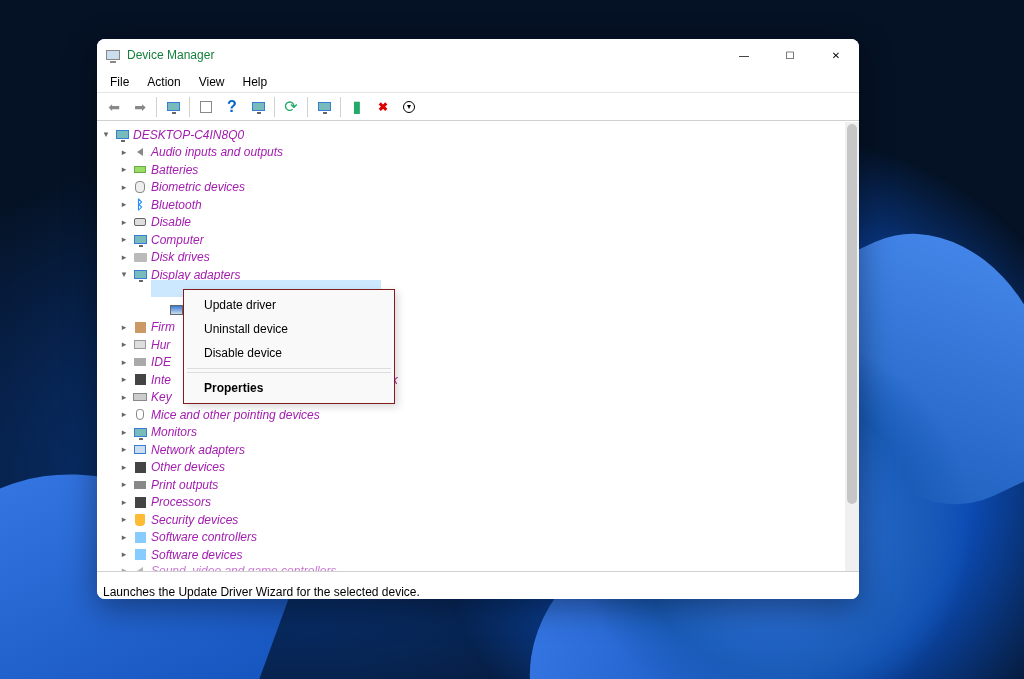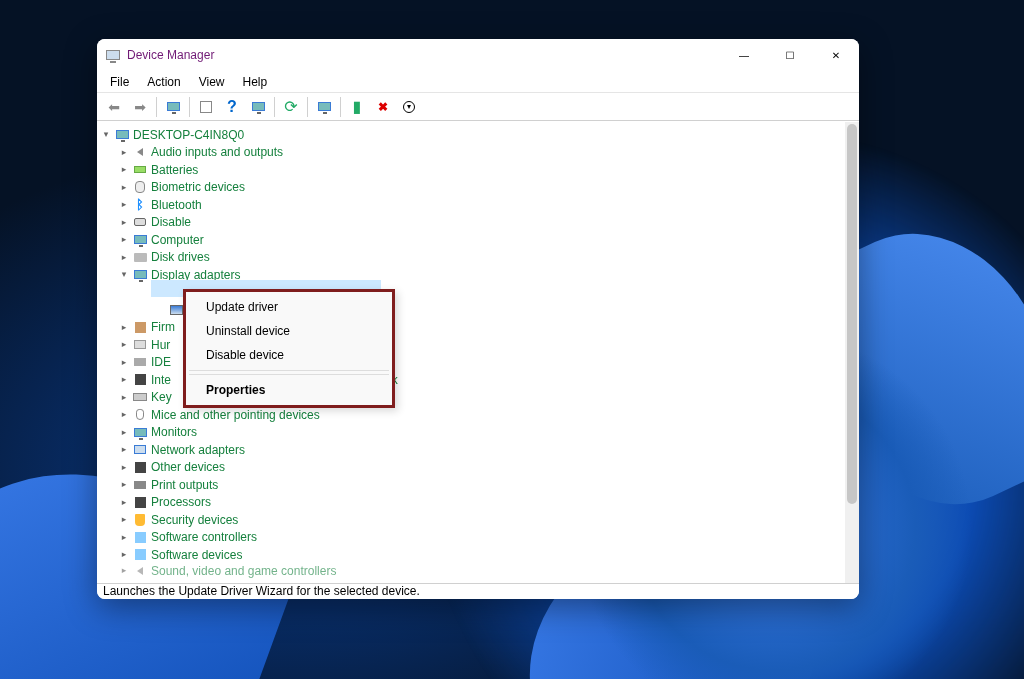--- a/index.html
+++ b/index.html
@@ -50,21 +50,21 @@
   overflow: hidden;
 }
 .titlebar {
   height: 32px;
   display: flex;
   align-items: center;
   padding-left: 8px;
   background: #fff;
 }
 .title-icon { width:16px; height:16px; margin-right:6px; display:inline-flex; align-items:center; justify-content:center;}
-.title-text { font-size: 12px; color: #701a75; }
+.title-text { font-size: 12px; color: #15803d; }
 .win-controls { margin-left: auto; display: flex; }
 .win-btn { width: 46px; height: 32px; display:flex; align-items:center; justify-content:center; font-size:10px; color:#000; cursor:default;}
 
 .menubar {
   height: 22px;
   display: flex;
   align-items: center;
   padding-left: 4px;
   background:#fff;
   border-bottom: 1px solid #e5e5e5;
@@ -101,57 +101,57 @@
   display:flex;
   align-items:center;
   height: 17.5px;
   white-space:nowrap;
 }
 .tree-row.root { padding-left: 0;}
 .tree-row.cat { padding-left: 18px;}
 .tree-row.child { padding-left: 54px;}
 .chevron { width:14px; display:inline-flex; justify-content:center; color:#666; font-size:9px;}
 .node-icon { width:18px; height:16px; display:inline-flex; align-items:center; justify-content:center; margin-right:2px;}
-.node-label { color:#15803d; }
+.node-label { color:#a21caf;font-style:italic; }
 
 .selected-item{
   position:absolute;
   left:54px; width:230px; height:17px;
   background:#cce8ff;
   z-index:1;
 }
 
 .scrollbar{
   position:absolute; right:0; top:0; bottom:0; width:14px;
   background:#f0f0f0;
 }
 .scrollbar .thumb{position:absolute;left:2px;right:2px;top:2px;height:380px;background:#c6c6c6;border-radius:5px;}
 
 .context-menu {
   position:absolute;
   left: 183px; top: 289px;
   width: 212px;
   background:#f9f9f9;
-  border: 3px solid #7f1d1d;
+  border: 1px solid #7f1d1d;
   box-shadow: 3px 3px 8px rgba(0,0,0,0.15);
   padding: 3px 2px;
   z-index: 100;
   font-size: 12px;
 }
 .ctx-item{
   padding: 5px 0 5px 18px;
   cursor:default;
 }
 .ctx-item.bold{ font-weight:600;}
 .ctx-sep{ height:1px; background:#ddd; margin:3px 1px;}
 
 .statusbar{
-  height:16px;
+  height:28px;
   display:flex;
-  align-items:flex-start;
+  align-items:flex-end;
   padding-left:6px;
   font-size:12px;
   border-top:1px solid #d0d0d0;
   background:#fff;
 }
 
 
 .ico{display:inline-block;}
 .ico-pc{width:14px;height:10px;border:1px solid #888;background:#cde;position:relative;}
 .ico-pc::after{content:"";position:absolute;left:3px;top:10px;width:6px;height:2px;background:#888;}

